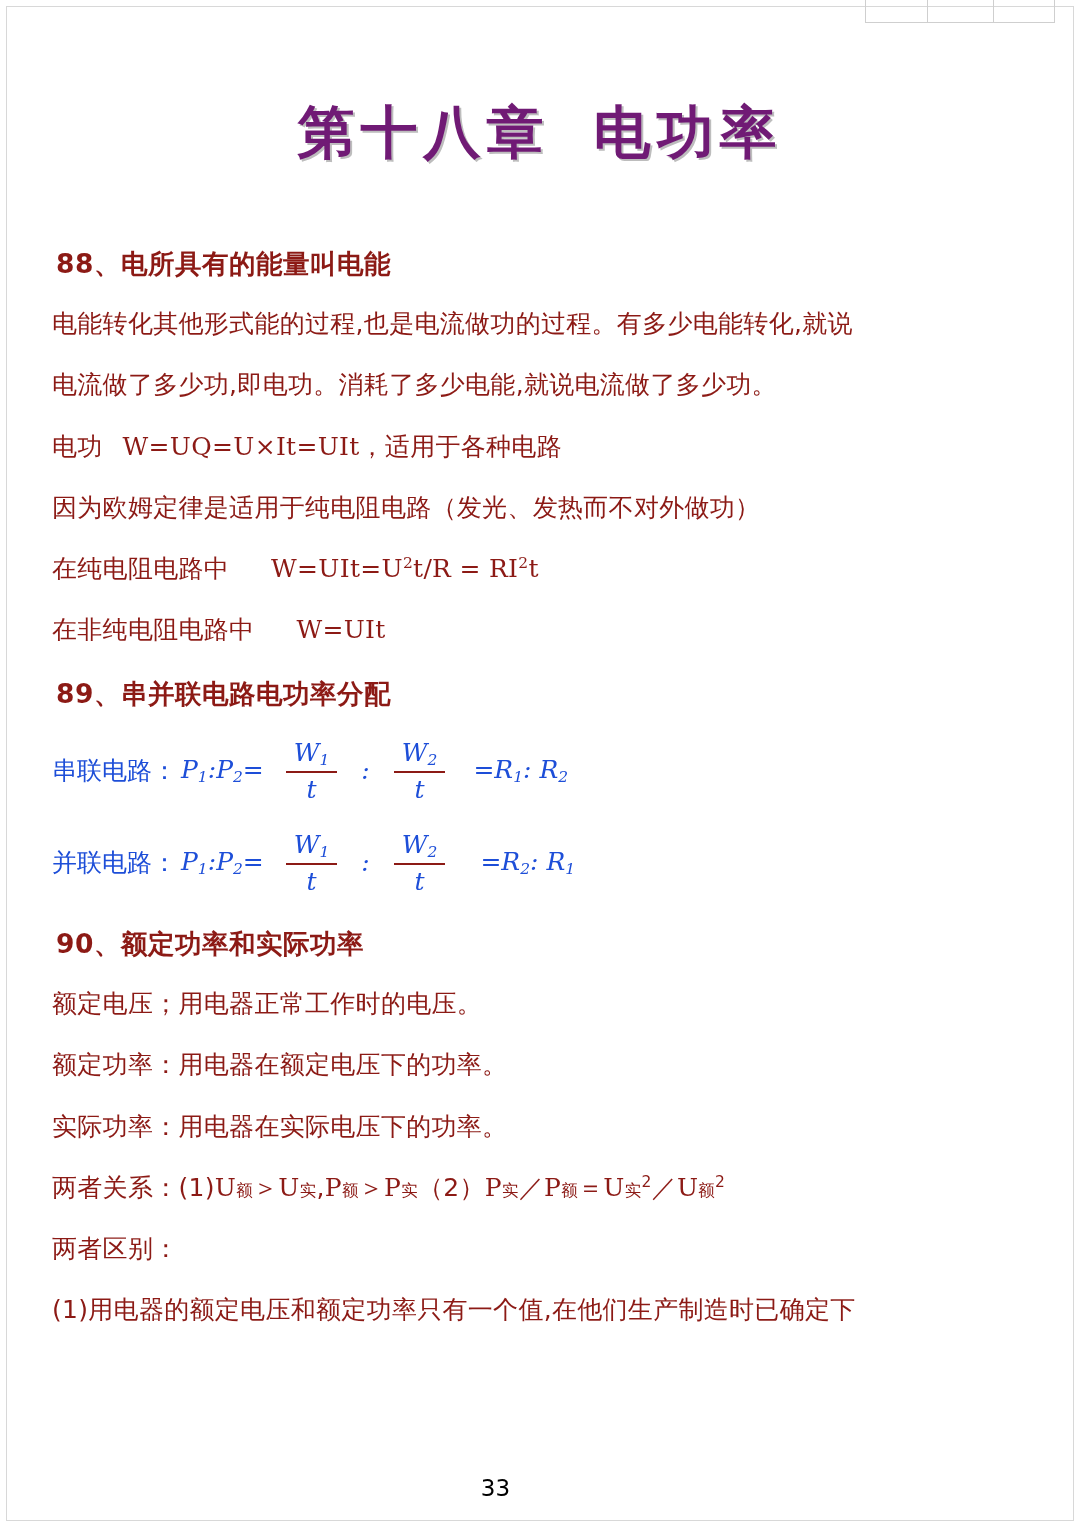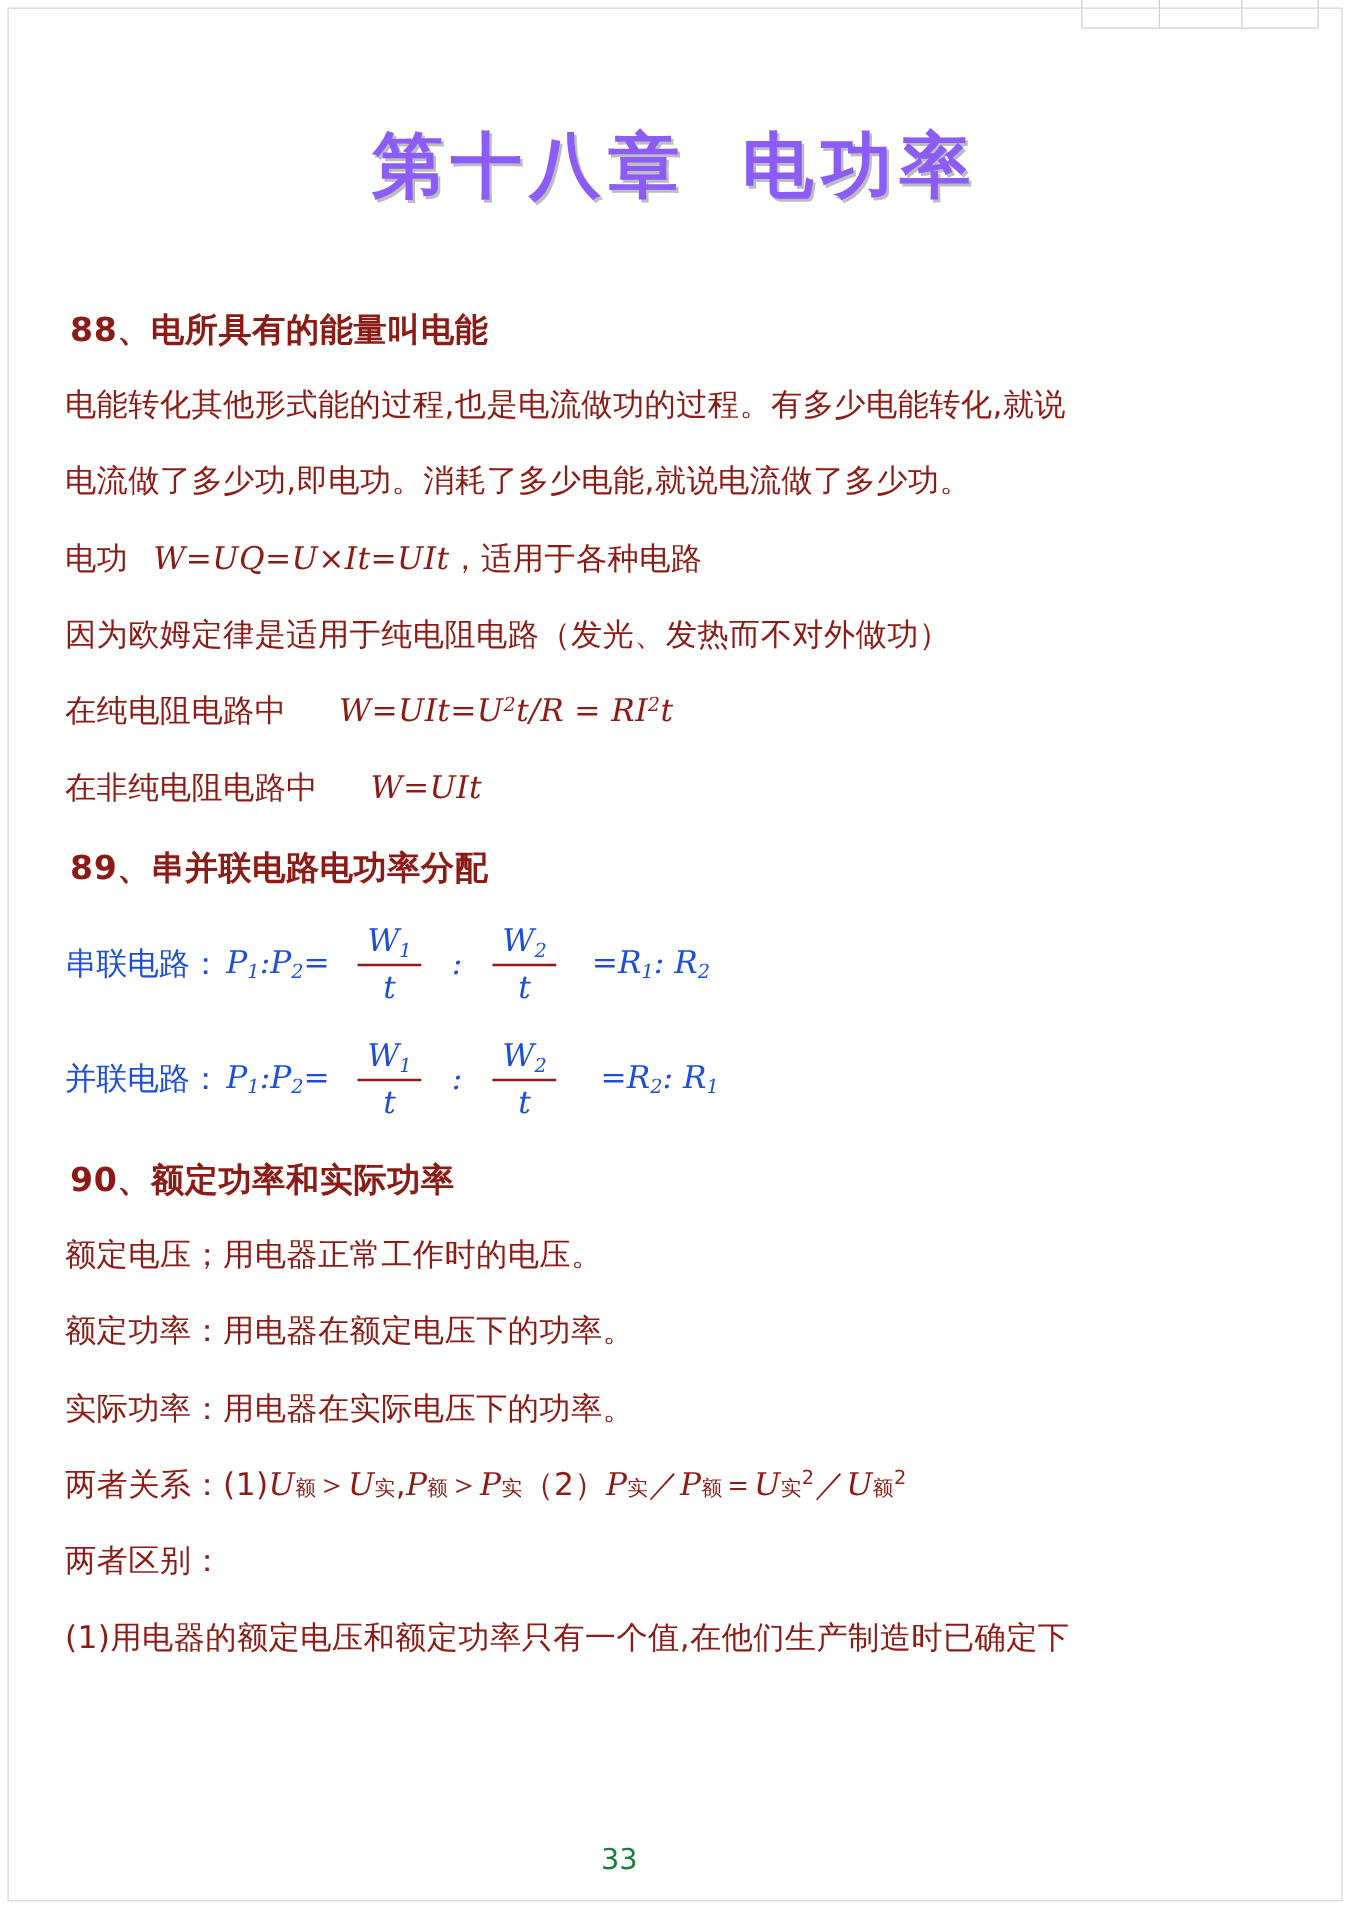--- a/index.html
+++ b/index.html
@@ -48,21 +48,21 @@
     width: 1080px;
     padding: 0 48px;
     box-sizing: border-box;
   }
   h1.title {
     margin: 95px 0 0 0;
     text-align: center;
     font-size: 57px;
     font-weight: bold;
     letter-spacing: 6px;
-    color: #8b5cf6;
+    color: #701a75;
     text-shadow: 2px 2px 0 #bdbdbd;
     font-family: "DejaVu Sans", "Liberation Sans", sans-serif;
   }
   h1.title .gap { display: inline-block; width: 44px; }
 
   .body-block {
     margin-top: 74px;
     padding-left: 4px;
   }
   .h-item {
@@ -75,21 +75,20 @@
   .h-item.sp { margin-top: 30px; }
   p.line {
     color: #8c1a15;
     font-size: 25px;
     margin: 0 0 30px 0;
     line-height: 1.25;
     letter-spacing: 0.3px;
   }
   .it {
     font-family: "DejaVu Serif", "Liberation Serif", serif;
-    font-style: italic;
     font-size: 25px;
     text-align: right;
   }
   .sub {
     font-size: 0.62em;
     vertical-align: -0.28em;
   }
   .sup {
     font-size: 0.62em;
     vertical-align: 0.55em;
@@ -143,21 +142,21 @@
     font-style: normal;
     font-family: "DejaVu Sans", "Liberation Sans", sans-serif;
   }
   .pagenum {
     position: absolute;
     bottom: 26px;
     left: 0;
     width: 991px;
     text-align: center;
     font-size: 23px;
-    color: #15803d;
+    color: #000000;
     font-family: "DejaVu Sans", "Liberation Sans", sans-serif;
   }
 </style>
 </head>
 <body>
 
 <div class="page">
 
   <div class="top-marks">
     <div class="m" style="left:0px"></div>

